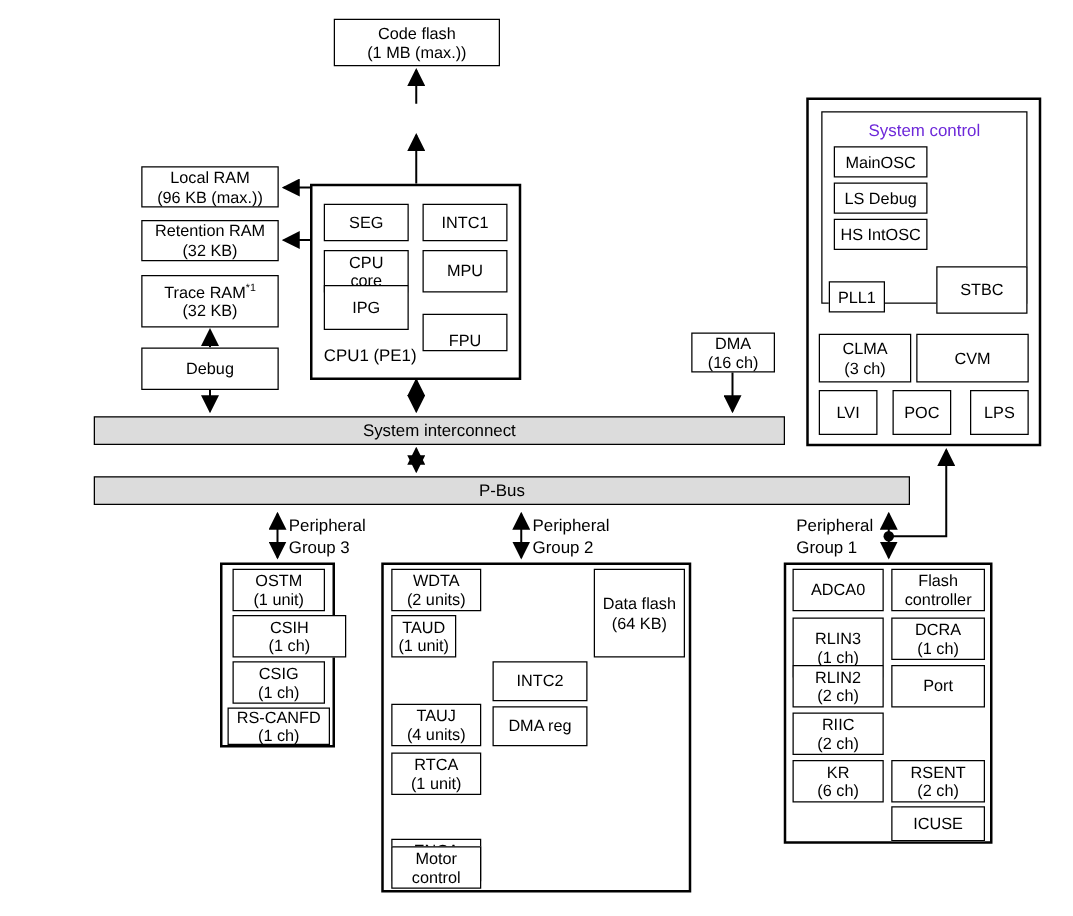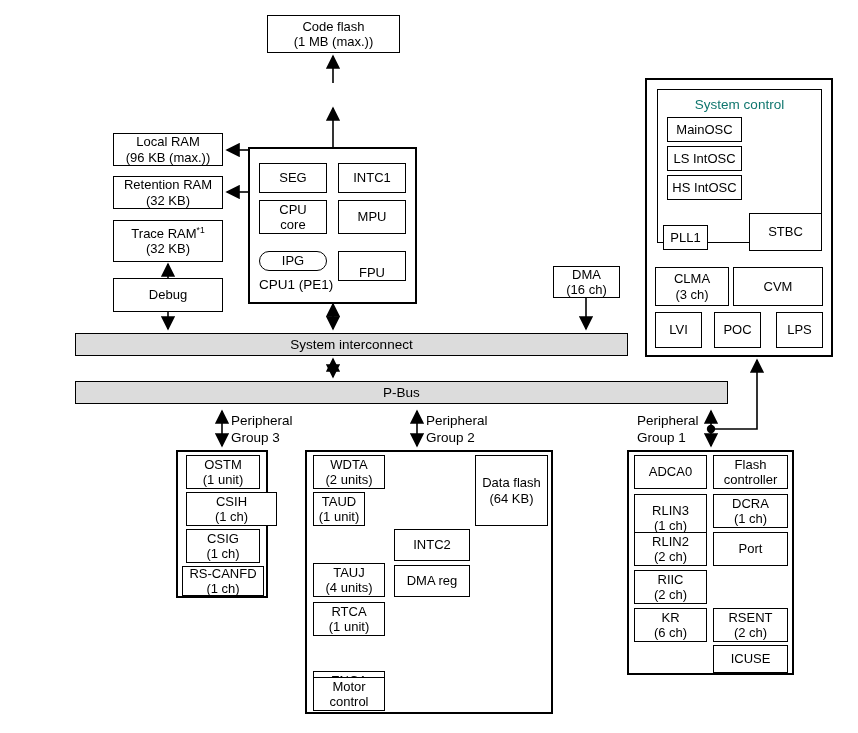--- a/index.html
+++ b/index.html
@@ -63,21 +63,21 @@
   .caption {
     position: absolute;
     font-size: 13.5px;
     color: #000;
     line-height: 1.25;
     white-space: pre-line;
   }
   .panel-title {
     position: absolute;
     font-size: 13.5px;
-    color: #0f766e;
+    color: #6d28d9;
     text-align: center;
     width: 100%;
   }
   .cpu-label {
     position: absolute;
     font-size: 13.5px;
     color: #000;
   }
   .line1 { display: block; }
   .line2 { display: block; }
@@ -175,21 +175,21 @@
   <div class="box thin" style="left:338px; top:163px; width:68px; height:30px;">
     <span>INTC1</span>
   </div>
   <div class="box thin" style="left:259px; top:200px; width:68px; height:34px;">
     <span class="line1">CPU</span>
     <span class="line2">core</span>
   </div>
   <div class="box thin" style="left:338px; top:200px; width:68px; height:34px;">
     <span>MPU</span>
   </div>
-  <div class="box thin" style="left:259px; top:251px; width:68px; height:20px;border-radius:11px;">
+  <div class="box thin" style="left:259px; top:228px; width:68px; height:36px;">
     <span>IPG</span>
   </div>
   <div class="box thin" style="left:338px; top:251px; width:68px; height:30px;justify-content:flex-end;">
     <span>FPU</span>
   </div>
   <div class="cpu-label" style="left:259px; top:277px;">CPU1 (PE1)</div>
 
   <div class="box" style="left:553px; top:266px; width:67px; height:32px;">
     <span class="line1">DMA</span>
     <span class="line2">(16 ch)</span>
@@ -204,21 +204,21 @@
   </div>
 
   <div class="panel-outer" style="left:645px; top:78px; width:188px; height:279px;"></div>
   <div class="panel-inner" style="left:657px; top:89px; width:165px; height:154px;"></div>
   <div class="panel-title" style="left:657px; top:97px; width:165px;">System control</div>
 
   <div class="box thin" style="left:667px; top:117px; width:75px; height:25px;">
     <span>MainOSC</span>
   </div>
   <div class="box thin" style="left:667px; top:146px; width:75px; height:25px;">
-    <span>LS IntOSC</span>
+    <span>LS Debug</span>
   </div>
   <div class="box thin" style="left:667px; top:175px; width:75px; height:25px;">
     <span>HS IntOSC</span>
   </div>
   <div class="box thin" style="left:663px; top:225px; width:45px; height:25px;">
     <span>PLL1</span>
   </div>
   <div class="box thin" style="left:749px; top:213px; width:73px; height:38px;">
     <span>STBC</span>
   </div>

